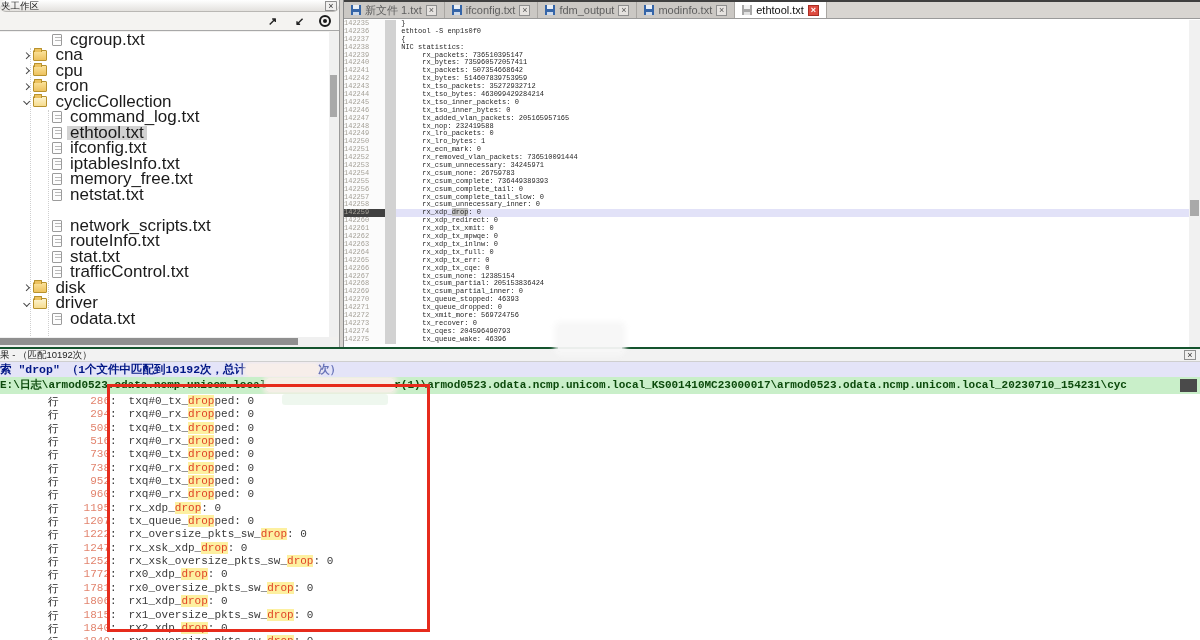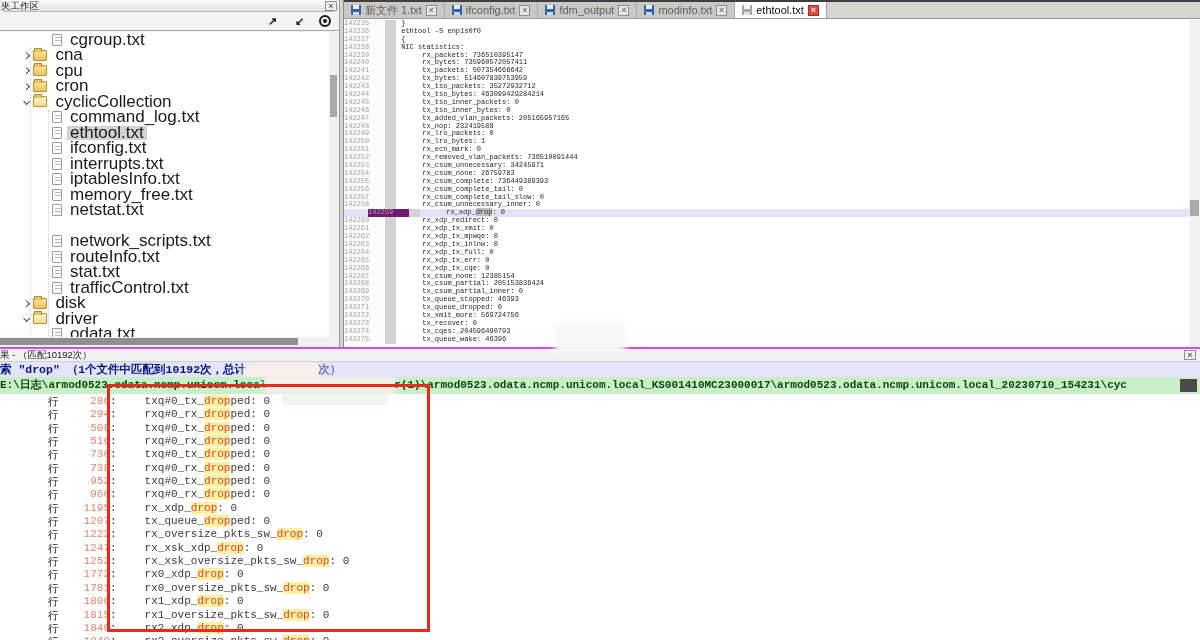--- a/index.html
+++ b/index.html
@@ -48,39 +48,39 @@
   .tab.active .floppy::before { background:#f3f3f3; }
   .tab.active .floppy::after { background:#e2e2e2; }
   .tclose { width:11px; height:11px; border:1px solid #8f8f8f; background:#e6e3e0; color:#555; font-size:9px; line-height:9px; text-align:center; }
   .tab.active .tclose { background:#dd4a3f; border-color:#a92e24; color:#fff; font-weight:bold; }
   .editor { position:absolute; left:0; top:20px; width:846px; height:327px; background:#fff; overflow:hidden; font-family:"Liberation Mono", monospace; }
   .eline { display:flex; height:7.9px; line-height:7.9px; font-size:7px; }
   .eline .ln { flex:0 0 40px; text-align:right; padding-right:16px; color:#a5a198; background:#fbfbfb; }
   .eline .fold { flex:0 0 11px; background:#d2d2d2; margin-right:5px; }
   .eline .code { white-space:pre; color:#262626; flex:1 1 auto; }
   .eline.hl { background:#e2e2f8; }
-  .eline.hl .ln { background:#701a75;margin-left:24px; }
+  .eline.hl .ln { background:#404040; }
   .cur { background:#c2c2c2; }
   .esb { position:absolute; right:0; top:20px; width:11px; height:327px; background:#f1f1f1; }
   .esb .thumb { position:absolute; left:1px; width:9px; top:180px; height:16px; background:#a9a9a9; }
 
   
-  .results { position:absolute; left:0; top:347px; width:1200px; height:293px; background:#ffffff; border-top:2px solid #d946ef; }
+  .results { position:absolute; left:0; top:347px; width:1200px; height:293px; background:#ffffff; border-top:2px solid #14532d; }
   .res-title { position:relative; height:13px; background:#f2f2f2; border-bottom:1px solid #cfcfcf; font-size:9.5px; color:#222; line-height:12px; padding-left:0; white-space:nowrap; }
   .res-title .xbtn { top:1px; right:4px; }
   .res-summary { height:15px; background:#e4e4f8; color:#001685; font-weight:bold; font-size:11.5px; line-height:15px; white-space:nowrap; overflow:hidden; font-family:"Liberation Mono","Liberation Sans",monospace; }
   .redact { display:inline-block; vertical-align:middle; height:12px; background:rgba(248,238,233,0.95); border-radius:3px; box-shadow:0 0 4px 3px rgba(248,238,233,0.85); }
   .res-path { position:relative; height:17px; background:#c9efc9; color:#0c4a0c; font-weight:bold; font-size:11px; line-height:16px; white-space:nowrap; overflow:hidden; font-family:"Liberation Mono",monospace; }
   .path-scroll { position:absolute; right:3px; top:2px; width:17px; height:13px; background:#4a4a4a; }
   .res-rows { position:absolute; left:0; top:46px; width:1200px; height:247px; overflow:hidden; background:#fff; font-family:"Liberation Mono",monospace; }
   .rrow { height:13.35px; line-height:13.35px; font-size:11px; white-space:pre; color:#3a3a3a; display:flex; }
   .rrow .hang { flex:0 0 12px; margin-left:48px; color:#1a1a1a; font-family:"Liberation Sans",sans-serif; font-size:10.5px; }
   .rrow .lnum { flex:0 0 50px; text-align:right; color:#e2846e; }
   .rrow .colon { color:#333; }
-  .rrow .rtxt { margin-left:28px; }
+  .rrow .rtxt { margin-left:12px; }
   .match { color:#e04426; background:#fdf0a0; }
 
   
   .red-rect { position:absolute; left:107px; top:384px; width:323px; height:248px; border:3px solid #e62b1c; z-index:30; }
   .blur-patch { position:absolute; z-index:20; border-radius:3px; }
   .blur-editor { left:558px; top:325px; width:64px; height:27px; background:rgba(247,247,247,0.95); box-shadow:0 0 5px 4px rgba(247,247,247,0.85); }
   .blur-path-b { left:282px; top:394px; width:106px; height:11px; background:rgba(235,246,235,0.85); }
   .dim { opacity:0.55; }
 </style>
 </head>
@@ -129,24 +129,20 @@
           <span class="file-ic"></span>
           <span class="tlab">command_log.txt</span>
         </div>
         <div class="trow sel ind2">
           <span class="file-ic"></span>
           <span class="tlab">ethtool.txt</span>
         </div>
         <div class="trow ind2">
           <span class="file-ic"></span>
           <span class="tlab">ifconfig.txt</span>
-        </div>
-        <div class="trow ind2">
-          <span class="file-ic"></span>
-          <span class="tlab">interrupts.txt</span>
         </div>
         <div class="trow ind2">
           <span class="file-ic"></span>
           <span class="tlab">iptablesInfo.txt</span>
         </div>
         <div class="trow ind2">
           <span class="file-ic"></span>
           <span class="tlab">memory_free.txt</span>
         </div>
         <div class="trow ind2">

